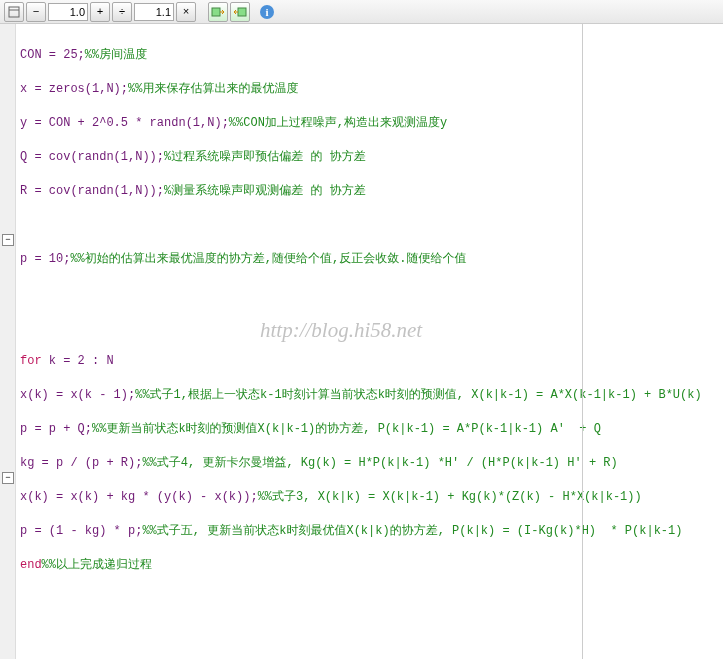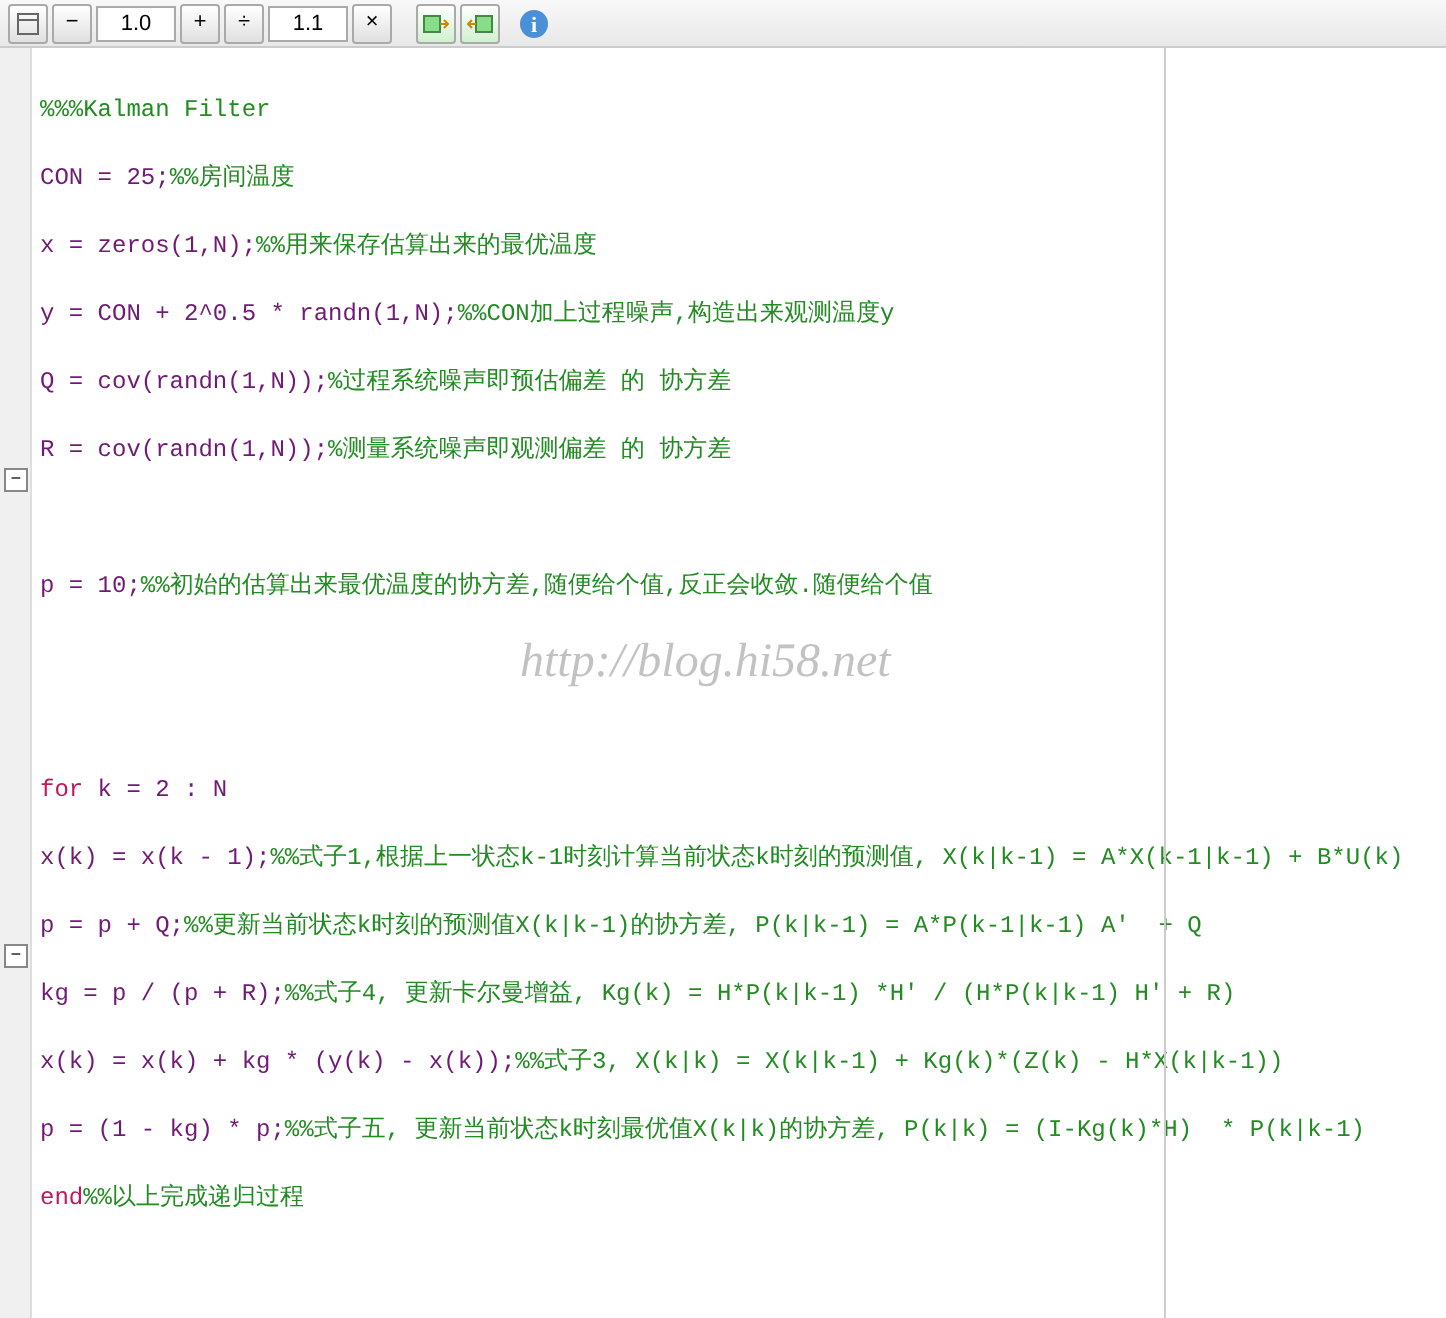--- a/index.html
+++ b/index.html
@@ -30,21 +30,21 @@
       align-items: center;
       justify-content: center;
       font-size: 11px;
       cursor: pointer;
       border-radius: 2px;
     }
     .tb-input {
       width: 40px;
       height: 18px;
       border: 1px solid #aaa;
-      text-align: center;
+      text-align: right;
       font-size: 11px;
       padding: 0 2px;
     }
     .tb-icon {
       width: 18px;
       height: 18px;
       display: flex;
       align-items: center;
       justify-content: center;
     }
@@ -87,21 +87,21 @@
       background: #ccc;
     }
     .line { height: 17px; }
     .comment { color: #228B22; }
     .keyword { color: #be185d; }
     .text { color: #701a75; }
     .watermark {
       position: absolute;
       top: 318px;
       left: 260px;
-      font-size: 24px;
+      font-size: 21px;
       font-style: italic;
       color: rgba(120,120,120,0.45);
       font-family: Georgia, serif;
       pointer-events: none;
     }
   </style>
 </head>
 <body>
 
 <div class="toolbar">
@@ -138,21 +138,20 @@
       </svg>
   </div>
 </div>
 
 <div class="editor">
   <div class="gutter" style="position:relative">
     <div class="fold" style="top:210px">−</div>
     <div class="fold" style="top:448px">−</div>
   </div>
   <div class="code">
-<div class="line"><span class="comment">%%%Kalman Filter</span></div>
 <div class="line"><span class="text">CON = 25;</span><span class="comment">%%房间温度</span></div>
 <div class="line"><span class="text">x = zeros(1,N);</span><span class="comment">%%用来保存估算出来的最优温度</span></div>
 <div class="line"><span class="text">y = CON + 2^0.5 * randn(1,N);</span><span class="comment">%%CON加上过程噪声,构造出来观测温度y</span></div>
 <div class="line"><span class="text">Q = cov(randn(1,N));</span><span class="comment">%过程系统噪声即预估偏差 的 协方差</span></div>
 <div class="line"><span class="text">R = cov(randn(1,N));</span><span class="comment">%测量系统噪声即观测偏差 的 协方差</span></div>
 <div class="line"></div>
 <div class="line"><span class="text">p = 10;</span><span class="comment">%%初始的估算出来最优温度的协方差,随便给个值,反正会收敛.随便给个值</span></div>
 <div class="line"></div>
 <div class="line"></div>
 <div class="line"><span class="keyword">for</span><span class="text"> k = 2 : N</span></div>

